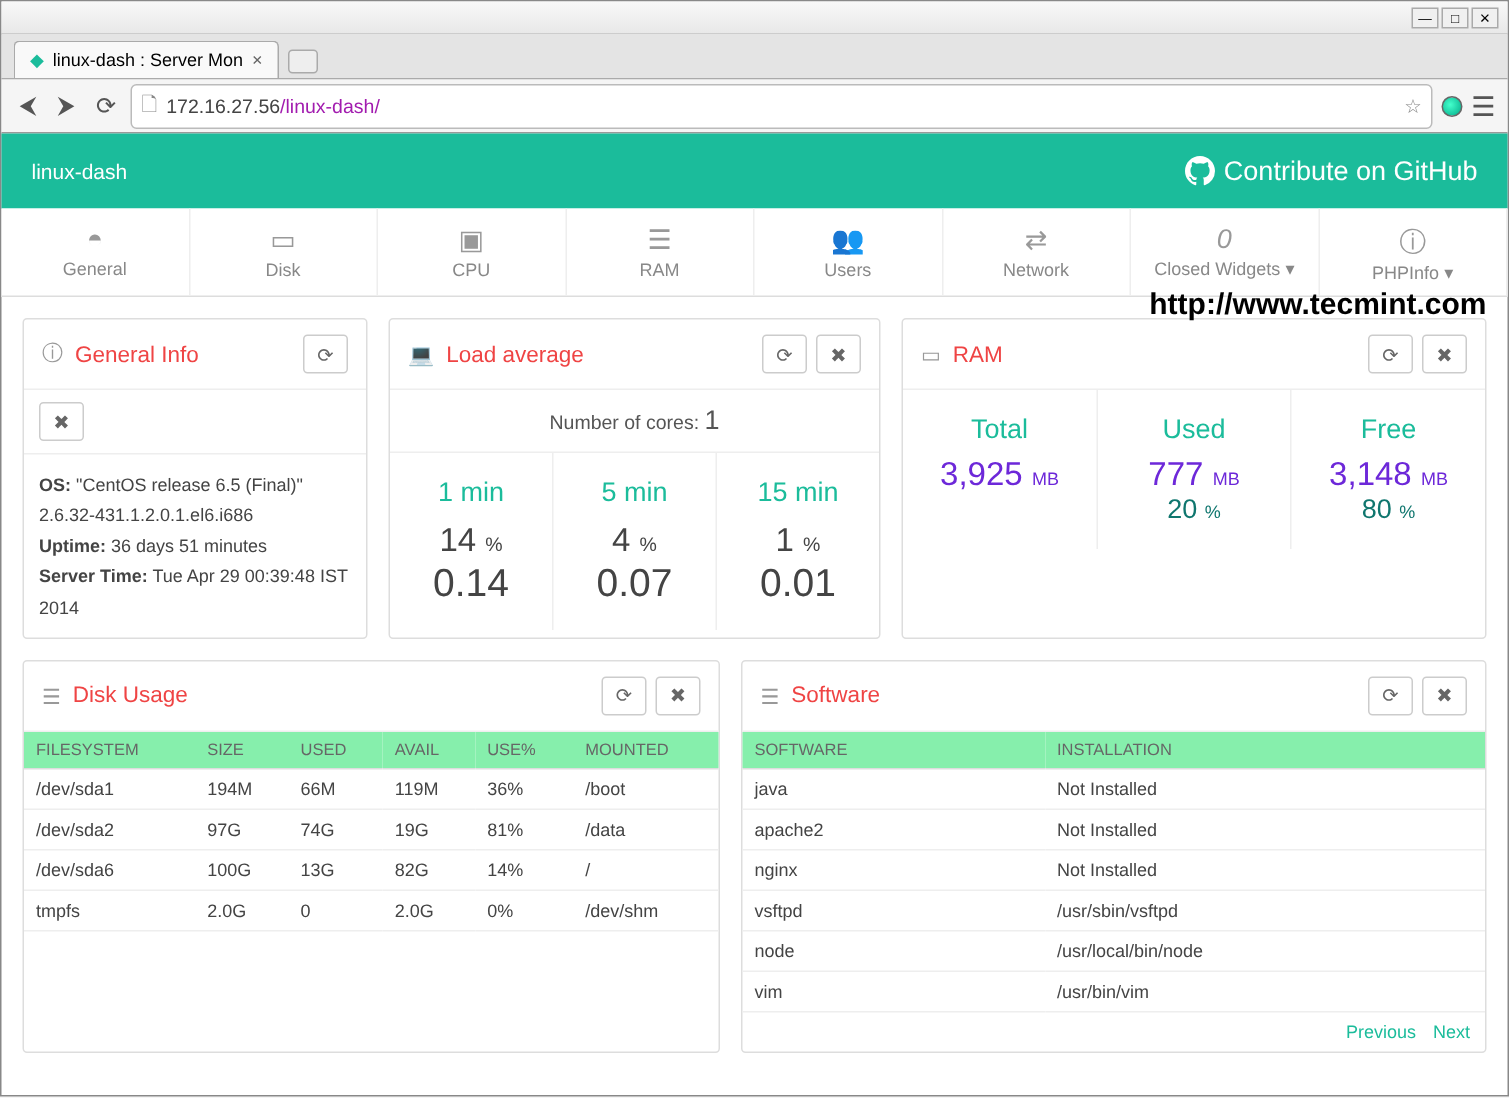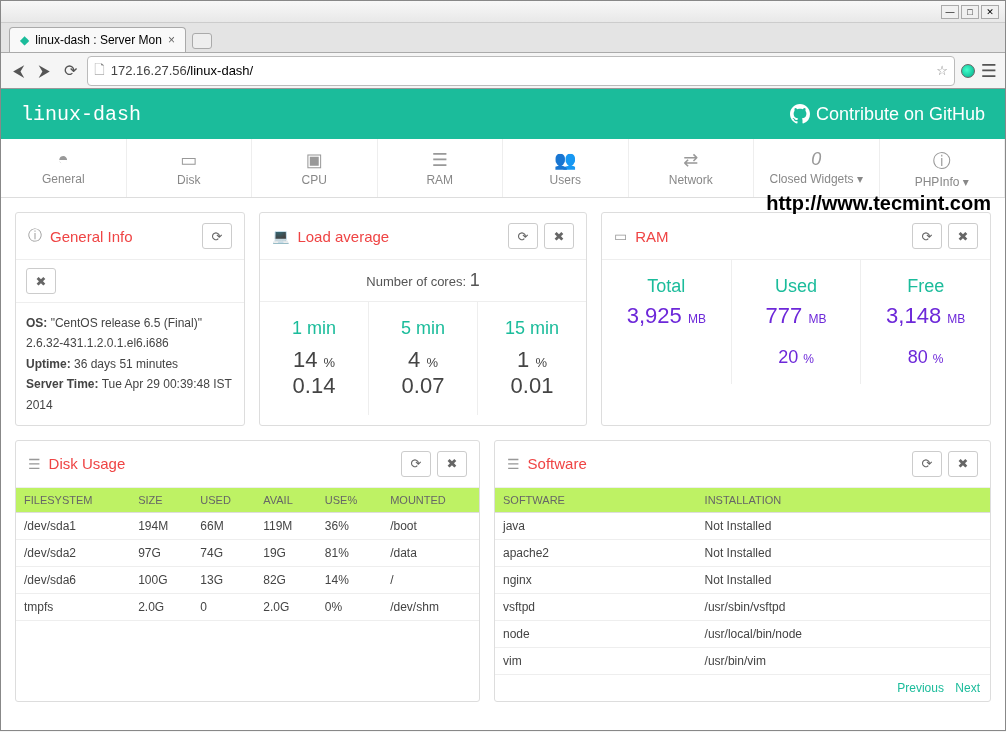--- a/index.html
+++ b/index.html
@@ -14,28 +14,28 @@
 .tabstrip { height: 30px; background: #e4e4e4; display: flex; align-items: flex-end; padding-left: 8px; border-bottom: 1px solid #aaa; }
 .browser-tab { background: #f9f9f9; border: 1px solid #aaa; border-bottom: none; border-radius: 4px 4px 0 0; padding: 5px 10px; font-size: 12px; display: flex; align-items: center; gap: 6px; max-width: 200px; }
 .browser-tab .favicon { color: #1bbc9b; font-size: 12px; }
 .browser-tab .tab-close { font-size: 12px; color: #666; cursor: pointer; }
 .newtab { width: 20px; height: 16px; border: 1px solid #aaa; background: #eee; margin-left: 6px; margin-bottom: 3px; border-radius: 3px; }
 
 
 .navbar { height: 36px; background: #f5f5f5; border-bottom: 1px solid #999; display: flex; align-items: center; padding: 0 8px; gap: 6px; }
 .nav-btn { font-size: 16px; color: #555; cursor: pointer; padding: 4px; }
 .addr { flex: 1; display: flex; align-items: center; border: 1px solid #bbb; border-radius: 4px; padding: 3px 6px; background: #fff; font-size: 13px; color: #444; }
-.addr .path { color: #000000; }
+.addr .path { color: #a21caf; }
 .addr .star { margin-left: auto; color: #888; }
 .dot-icon { width: 14px; height: 14px; border-radius: 50%; background: radial-gradient(circle at 40% 40%, #4fc, #0a8); border: 1px solid #666; }
 .menu-icon { font-size: 18px; color: #555; cursor: pointer; }
 
 
 .app-header { background: #1bbc9b; color: #fff; height: 50px; display: flex; align-items: center; justify-content: space-between; padding: 0 20px; }
-.app-title { font-size: 20px; font-weight: 300; font-family: Liberation Mono, monospace; }
+.app-title { font-size: 14px; font-weight: 300; }
 .gh-link { font-size: 18px; font-weight: 300; display: flex; align-items: center; gap: 6px; cursor: pointer; }
 
 
 .mainnav { background: #fff; border-bottom: 1px solid #ddd; display: flex; }
 .mainnav-item { flex: 1; text-align: center; padding: 10px 0 8px; color: #888; font-size: 12px; cursor: pointer; border-right: 1px solid #eee; }
 .mainnav-item .mi { font-size: 18px; display: block; margin-bottom: 2px; color: #999; }
 .mainnav-item .num { font-style: italic; font-size: 18px; }
 
 
 .content { padding: 14px; position: relative; }
@@ -58,38 +58,38 @@
 
 .la-panel { flex: 1; }
 .la-cores { text-align: center; padding: 10px; font-size: 13px; color: #555; }
 .la-cores .cnum { font-size: 18px; }
 .la-cols { display: flex; border-top: 1px solid #eee; }
 .la-col { flex: 1; text-align: center; padding: 16px 0; }
 .la-col + .la-col { border-left: 1px solid #eee; }
 .la-time { color: #1bbc9b; font-size: 18px; margin-bottom: 8px; }
 .la-pct { font-size: 22px; color: #444; }
 .la-pct .pc { font-size: 13px; }
-.la-val { font-size: 22px; color: #444; }
+.la-val { font-size: 26px; color: #444; }
 
 
 .ram-panel { width: 390px; }
 .ram-cols { display: flex; }
 .ram-col { flex: 1; text-align: center; padding: 16px 0; }
 .ram-col + .ram-col { border-left: 1px solid #eee; }
 .ram-lbl { color: #1bbc9b; font-size: 18px; margin-bottom: 6px; }
 .ram-val { font-size: 22px; color: #6d28d9; }
 .ram-val .unit { font-size: 12px; }
-.ram-pct { font-size: 18px; color: #6d28d9; margin-top: 18px; }
+.ram-pct { font-size: 18px; color: #0f766e; margin-top: 0; }
 .ram-pct .pc { font-size: 12px; }
 
 
 .du-panel { width: 465px; }
 .sw-panel { flex: 1; }
 table { width: 100%; border-collapse: collapse; font-size: 12px; }
-th { text-align: left; padding: 6px 8px; background: #bef264; color: #666; font-weight: normal; font-size: 11px; border-bottom: 1px solid #ddd; }
+th { text-align: left; padding: 6px 8px; background: #86efac; color: #666; font-weight: normal; font-size: 11px; border-bottom: 1px solid #ddd; }
 td { padding: 6px 8px; border-bottom: 1px solid #eee; color: #444; }
 .pager { text-align: right; padding: 6px 10px; font-size: 12px; }
 .pager a { color: #1bbc9b; text-decoration: none; margin-left: 8px; cursor: pointer; }
 
 svg { display: block; }
 </style>
 </head>
 <body>
 
 <div class="window-frame">

